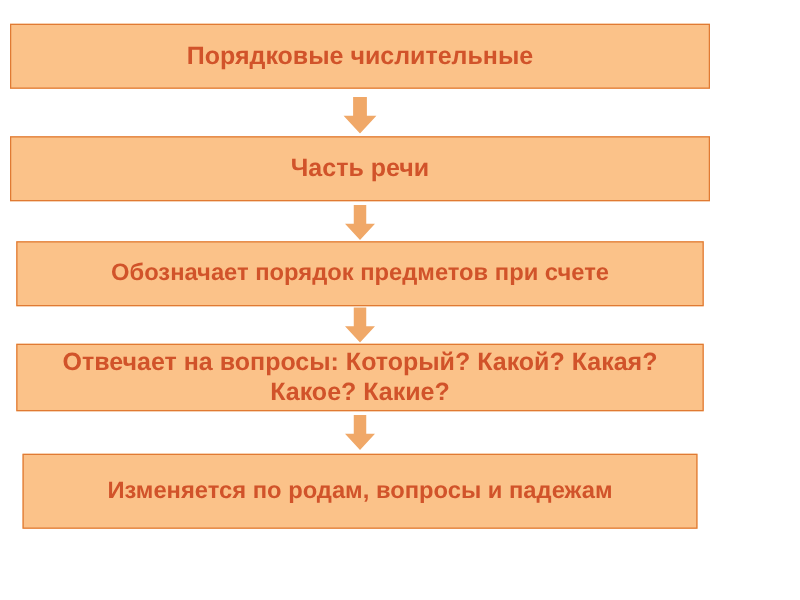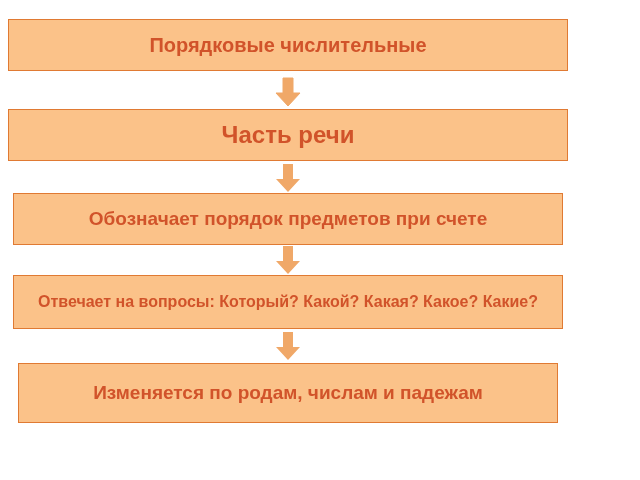--- a/index.html
+++ b/index.html
@@ -45,32 +45,32 @@
   }
   .node-1 {
     width: 560px;
     height: 52px;
     margin-top: 19px;
     font-size: 20px;
   }
   .node-2 {
     width: 560px;
     height: 52px;
-    font-size: 24px;
+    font-size: 20px;
   }
   .node-3 {
     width: 550px;
     height: 52px;
     font-size: 19px;
     align-items: center;
   }
   .node-4 {
     width: 550px;
     height: 54px;
-    font-size: 16px;
+    font-size: 20px;
   }
   .node-5 {
     width: 540px;
     height: 60px;
     font-size: 19px;
   }
   .arrow {
     width: 30px;
     height: 30px;
     display: flex;
@@ -142,17 +142,17 @@
 
     <div class="arrow">
       <svg width="28" height="30" viewBox="0 0 28 30" aria-hidden="true">
         <polygon points="9,1 19,1 19,16 26,16 14,29 2,16 9,16" fill="#f0a868"></polygon>
       </svg>
     </div>
 
     <div class="gap-4"></div>
 
     <div class="node node-5">
-      <span>Изменяется по родам, числам и падежам</span>
+      <span>Изменяется по родам, вопросы и падежам</span>
     </div>
 
   </div>
 </div>
 
 </body></html>

